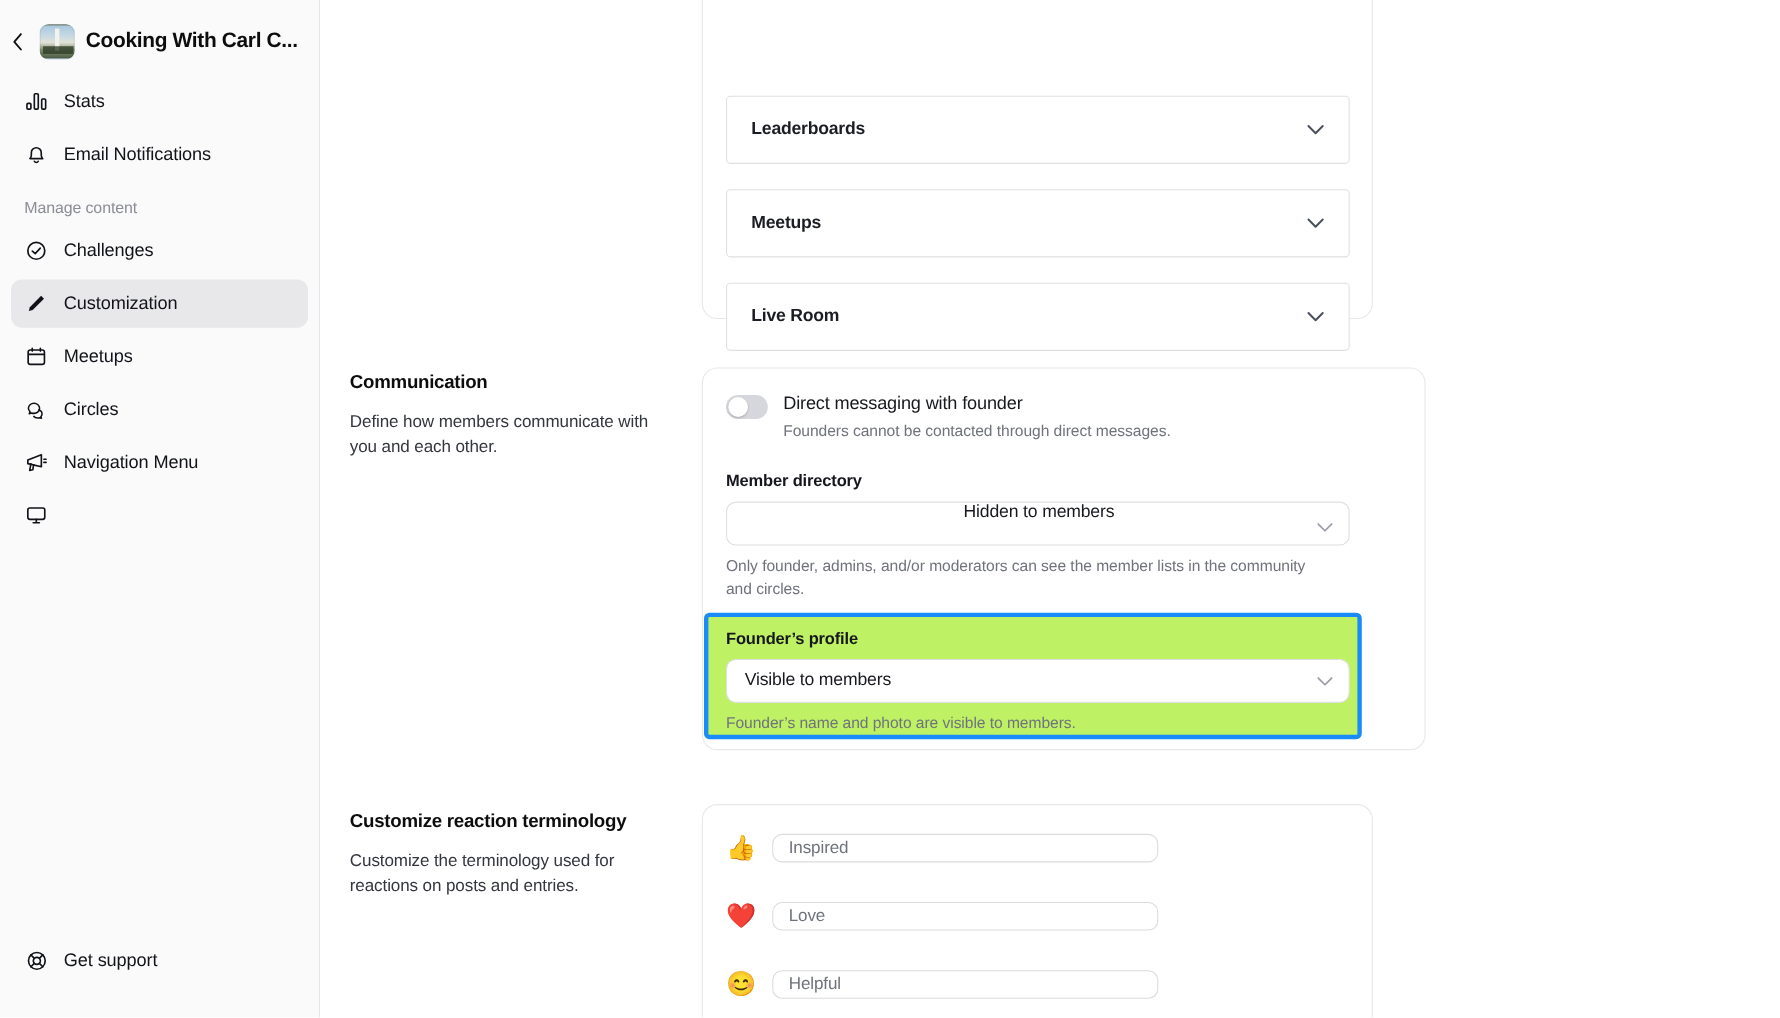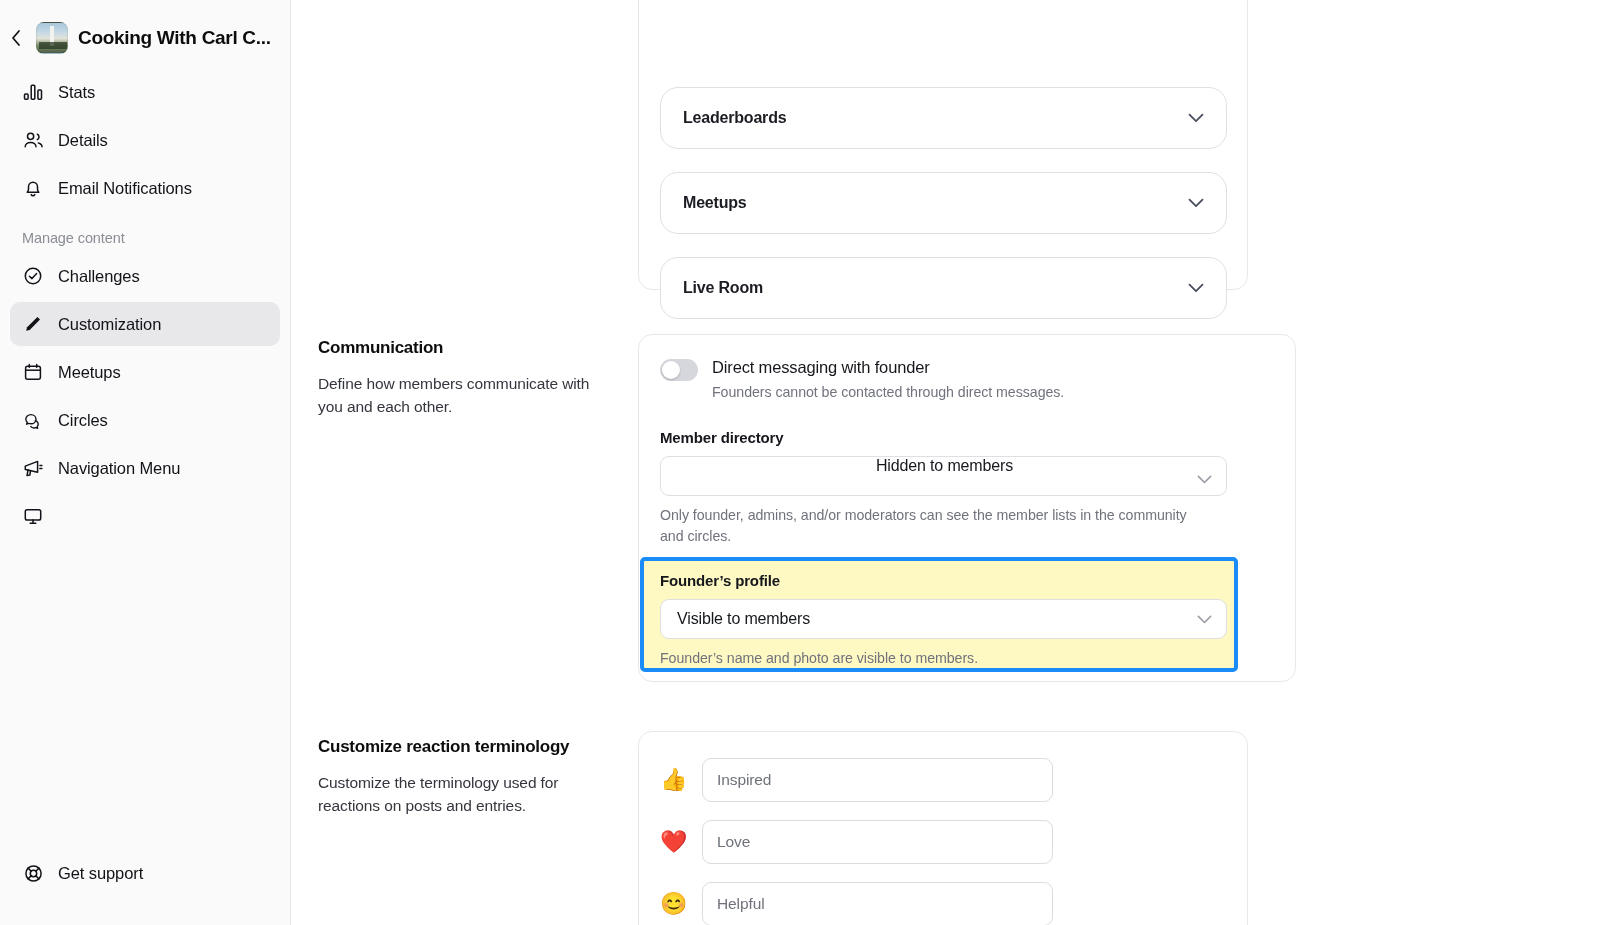--- a/index.html
+++ b/index.html
@@ -91,21 +91,21 @@
   .card {
     position: absolute;
     background: #fff;
     border: 1px solid #e8e8ea;
     border-radius: 14px;
   }
   
   #card-features { left: 347px; top: -280px; width: 610px; height: 570px; }
   .acc {
     position: absolute; left: 21px; width: 567px; height: 62px;
-    border: 1px solid #e0e0e3; border-radius: 18px;
+    border: 1px solid #e0e0e3; border-radius: 4px;
     background: #fff; cursor: pointer;
     display: flex; align-items: center;
     padding: 0 22px;
   }
   .acc-label {
     font-size: 16px; font-weight: 700; color: #1b1d23;
     letter-spacing: -0.2px;
   }
   .acc-chev { margin-left: auto; color: #4a4f5c; display: flex; }
 
@@ -153,31 +153,31 @@
     padding: 0 14px 0 16px; cursor: pointer;
   }
   .select-val {
     font-size: 16px; color: #16181d; letter-spacing: -0.15px;
   }
   .select-chev { margin-left: auto; color: #9a9da6; display: flex; }
 
   .highlight-box {
     position: absolute;
     border: 4px solid #1a8cfa; border-radius: 5px;
-    background: #fef9c3;
+    background: #bef264;
   }
 
   
   #card-react { left: 347px; top: 731px; width: 610px; height: 300px; }
   .react-row {
     position: absolute; left: 21px; display: flex; align-items: center; gap: 16px;
   }
   .react-emoji { font-size: 22px; width: 26px; text-align: center; flex: 0 0 26px; line-height: 1; }
   .react-input {
-    width: 351px; height: 44px;
+    width: 351px; height: 26px;
     border: 1px solid #dcdce0; border-radius: 9px;
     background: #fff;
     font-family: "Liberation Sans", sans-serif;
     font-size: 15.5px; color: #6f727b;
     padding: 0 14px; letter-spacing: -0.1px;
     outline: none;
   }
   .react-input::placeholder { color: #6f727b; }
 </style>
 </head>
@@ -203,31 +203,20 @@
         <span class="sb-icon">
           <svg width="20" height="20" viewBox="0 0 20 20" fill="none">
             <rect x="1.5" y="12" width="3.6" height="5.2" rx="1" stroke="#111318" stroke-width="1.5"></rect>
             <rect x="8.2" y="3.2" width="3.6" height="14" rx="1" stroke="#111318" stroke-width="1.5"></rect>
             <rect x="14.9" y="8" width="3.6" height="9.2" rx="1" stroke="#111318" stroke-width="1.5"></rect>
           </svg>
         </span>
         <span>Stats</span>
       </div>
 
-      <div class="sb-item">
-        <span class="sb-icon">
-          <svg width="21" height="21" viewBox="0 0 21 21" fill="none">
-            <circle cx="7.6" cy="6.3" r="3.1" stroke="#111318" stroke-width="1.5"></circle>
-            <path d="M2.2 16.8c0-2.6 2.4-4.4 5.4-4.4s5.4 1.8 5.4 4.4" stroke="#111318" stroke-width="1.5" stroke-linecap="round"></path>
-            <path d="M14.3 4.2a3 3 0 0 1 0 5.4" stroke="#111318" stroke-width="1.5" stroke-linecap="round"></path>
-            <path d="M15.4 12.9c2.2.5 3.6 1.9 3.6 3.9" stroke="#111318" stroke-width="1.5" stroke-linecap="round"></path>
-          </svg>
-        </span>
-        <span>Details</span>
-      </div>
 
       <div class="sb-item">
         <span class="sb-icon">
           <svg width="20" height="20" viewBox="0 0 20 20" fill="none">
             <path d="M4.2 14.2c1-.9 1.3-2 1.3-3.3V8.8a4.5 4.5 0 1 1 9 0v2.1c0 1.3.3 2.4 1.3 3.3H4.2Z" stroke="#111318" stroke-width="1.5" stroke-linejoin="round"></path>
             <path d="M8.2 16.6a2 2 0 0 0 3.6 0" stroke="#111318" stroke-width="1.5" stroke-linecap="round"></path>
           </svg>
         </span>
         <span>Email Notifications</span>
       </div>

